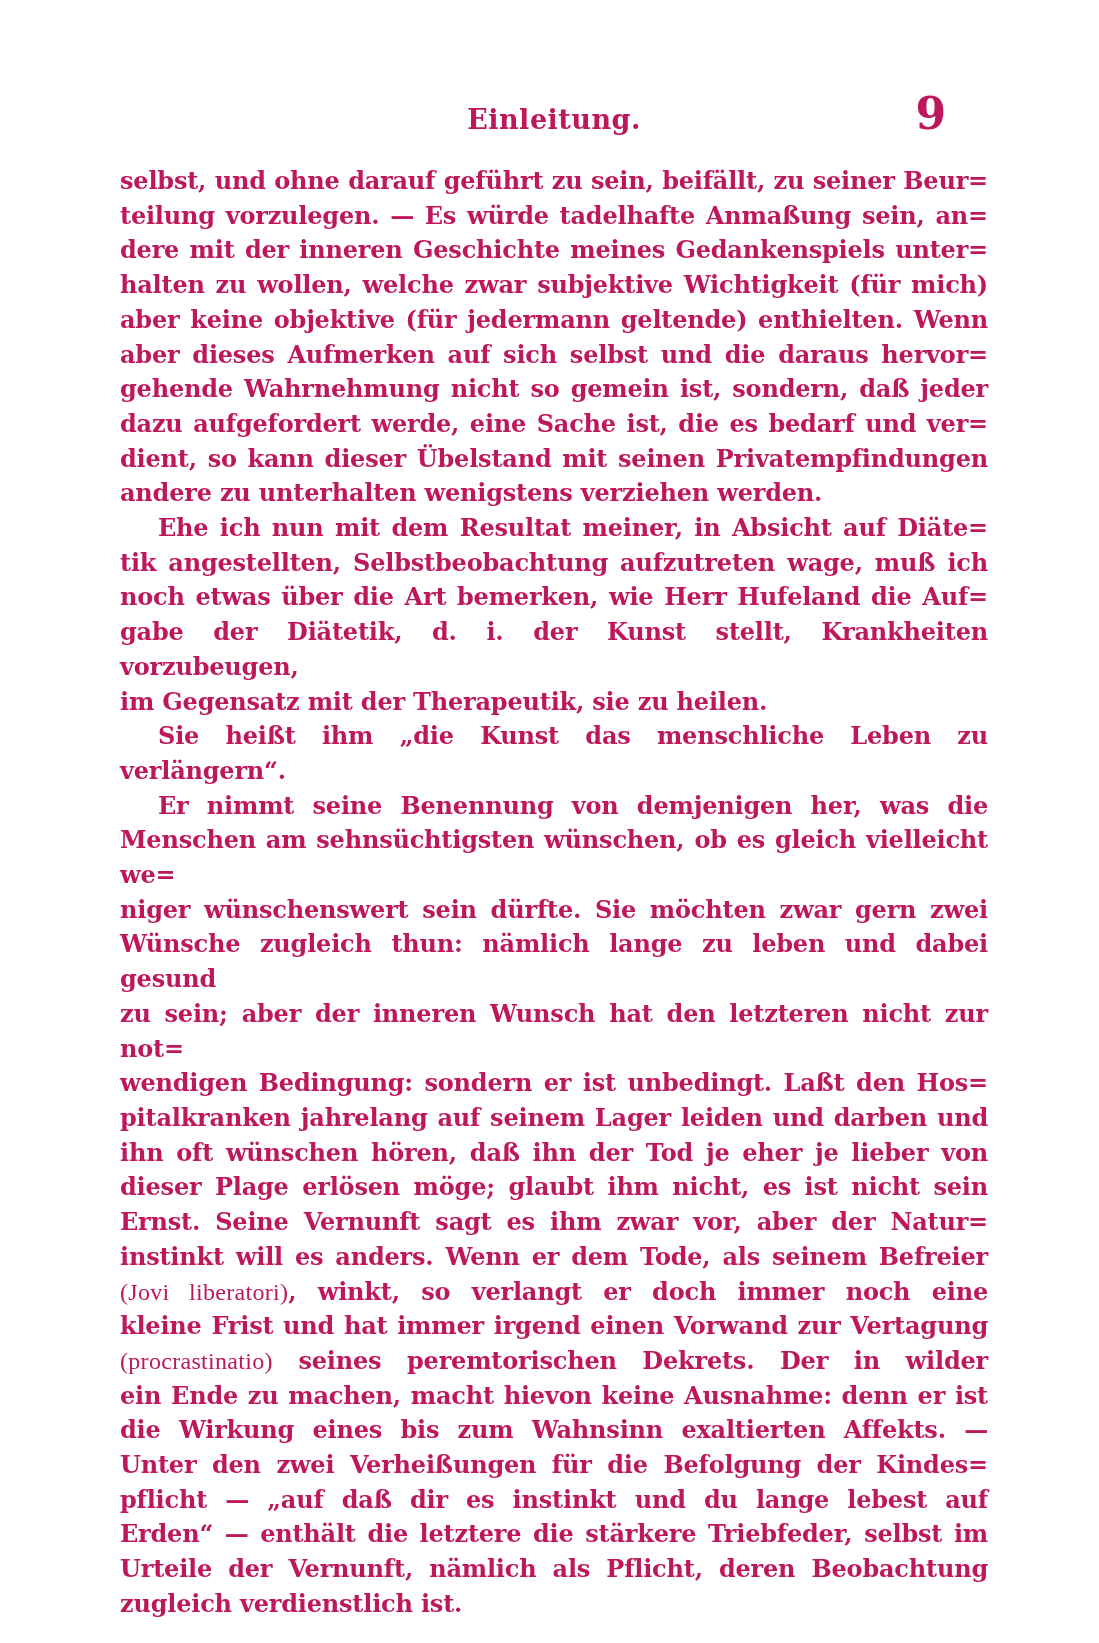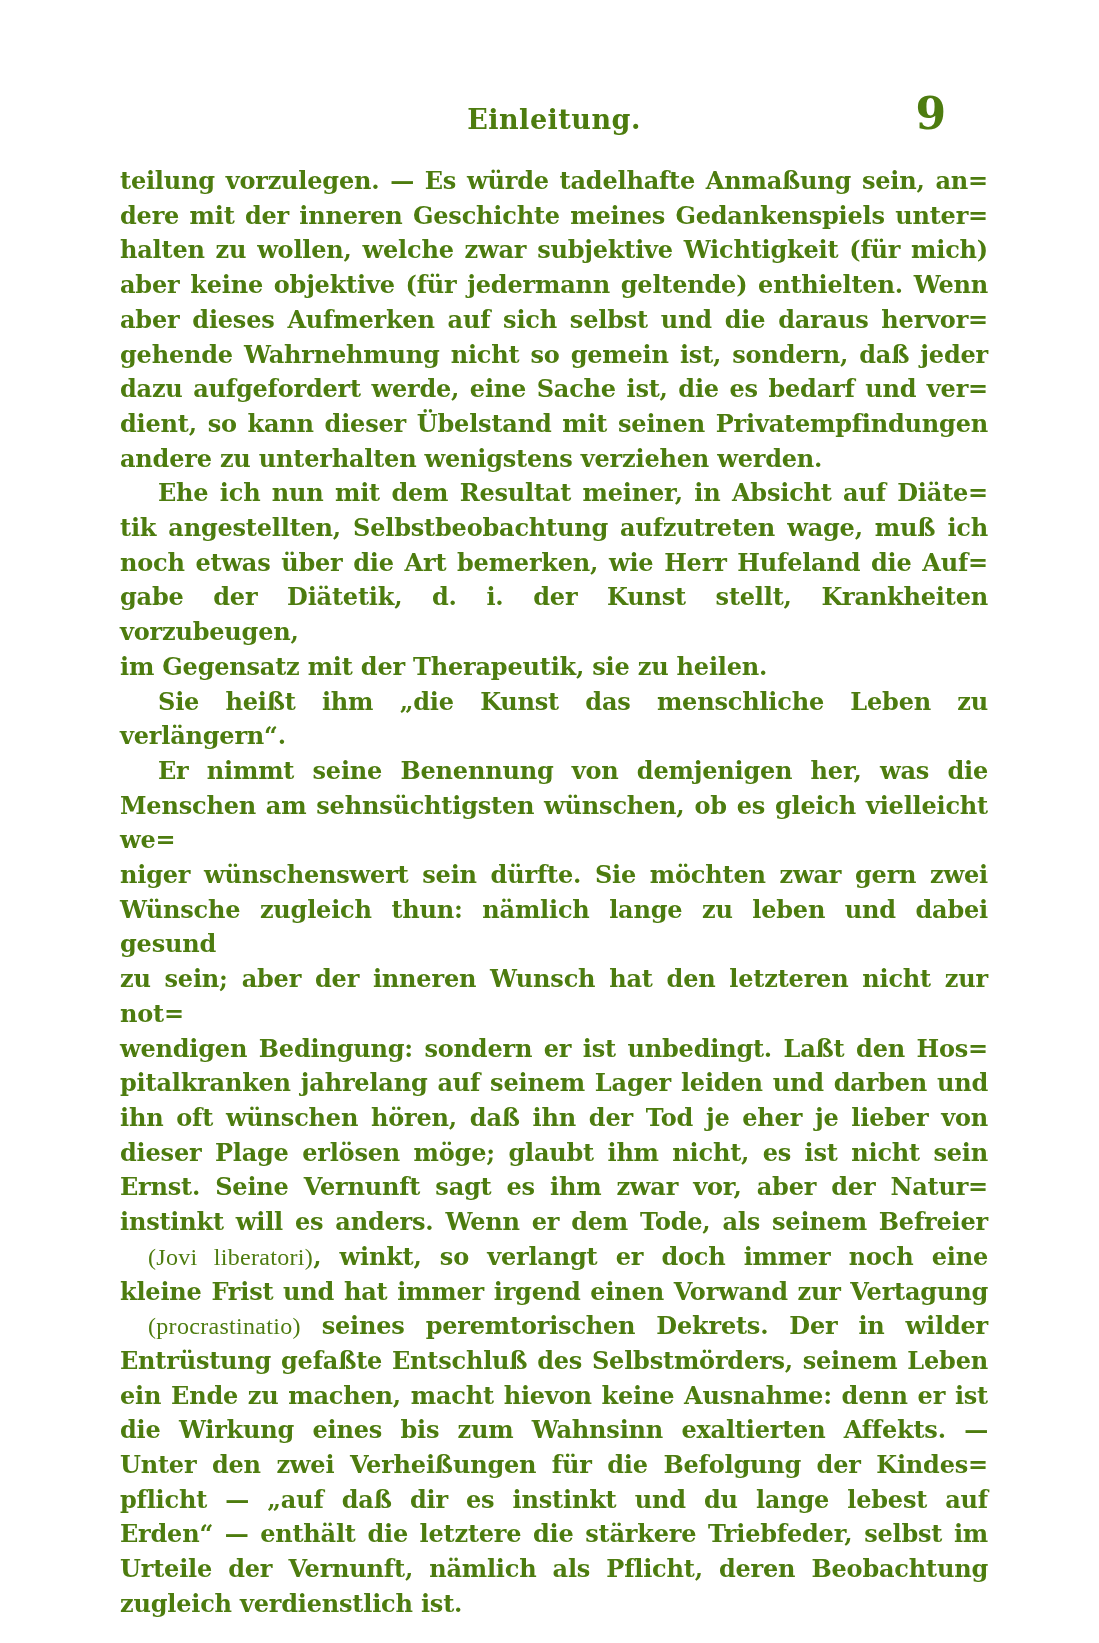--- a/index.html
+++ b/index.html
@@ -7,21 +7,21 @@
     padding: 0;
     background: #ffffff;
   }
   .page {
     position: relative;
     width: 1099px;
     height: 1643px;
     background: #ffffff;
     overflow: hidden;
     font-family: "DejaVu Serif", serif;
-    color: #4d7c0f;
+    color: #be185d;
   }
   .text-block {
     position: absolute;
     left: 120px;
     top: 98px;
     width: 868px;
   }
   .header-row {
     position: relative;
     height: 48px;
@@ -58,33 +58,33 @@
     text-align: center;
     text-align-last: left;
   }
   .line.indent {
     text-indent: 38px;
   }
   .antiqua {
     font-family: "Liberation Serif", serif;
     font-weight: 400;
     letter-spacing: 0.3px;
-    margin-left: 28px;
   }
 </style>
 </head>
 <body>
 
 <div class="page">
   <div class="text-block">
     <div class="header-row">
       <span class="header-title">Einleitung.</span>
       <span class="page-num">9</span>
     </div>
     <div class="page-body">
+        <div class="line">selbst, und ohne darauf geführt zu sein, beifällt, zu seiner Beur=</div>
         <div class="line">teilung vorzulegen. — Es würde tadelhafte Anmaßung sein, an=</div>
         <div class="line">dere mit der inneren Geschichte meines Gedankenspiels unter=</div>
         <div class="line">halten zu wollen, welche zwar subjektive Wichtigkeit (für mich)</div>
         <div class="line">aber keine objektive (für jedermann geltende) enthielten. Wenn</div>
         <div class="line">aber dieses Aufmerken auf sich selbst und die daraus hervor=</div>
         <div class="line">gehende Wahrnehmung nicht so gemein ist, sondern, daß jeder</div>
         <div class="line">dazu aufgefordert werde, eine Sache ist, die es bedarf und ver=</div>
         <div class="line">dient, so kann dieser Übelstand mit seinen Privatempfindungen</div>
         <div class="line last">andere zu unterhalten wenigstens verziehen werden.</div>
         <div class="line indent">Ehe ich nun mit dem Resultat meiner, in Absicht auf Diäte=</div>
@@ -100,21 +100,20 @@
         <div class="line">zu sein; aber der inneren Wunsch hat den letzteren nicht zur not=</div>
         <div class="line">wendigen Bedingung: sondern er ist unbedingt. Laßt den Hos=</div>
         <div class="line">pitalkranken jahrelang auf seinem Lager leiden und darben und</div>
         <div class="line">ihn oft wünschen hören, daß ihn der Tod je eher je lieber von</div>
         <div class="line">dieser Plage erlösen möge; glaubt ihm nicht, es ist nicht sein</div>
         <div class="line">Ernst. Seine Vernunft sagt es ihm zwar vor, aber der Natur=</div>
         <div class="line">instinkt will es anders. Wenn er dem Tode, als seinem Befreier</div>
         <div class="line"><span class="antiqua">(Jovi liberatori)</span>, winkt, so verlangt er doch immer noch eine</div>
         <div class="line">kleine Frist und hat immer irgend einen Vorwand zur Vertagung</div>
         <div class="line"><span class="antiqua">(procrastinatio)</span> seines peremtorischen Dekrets. Der in wilder</div>
-        <div class="line">Entrüstung gefaßte Entschluß des Selbstmörders, seinem Leben</div>
         <div class="line">ein Ende zu machen, macht hievon keine Ausnahme: denn er ist</div>
         <div class="line">die Wirkung eines bis zum Wahnsinn exaltierten Affekts. —</div>
         <div class="line">Unter den zwei Verheißungen für die Befolgung der Kindes=</div>
         <div class="line">pflicht — „auf daß dir es instinkt und du lange lebest auf</div>
         <div class="line">Erden“ — enthält die letztere die stärkere Triebfeder, selbst im</div>
         <div class="line">Urteile der Vernunft, nämlich als Pflicht, deren Beobachtung</div>
         <div class="line last">zugleich verdienstlich ist.</div>
       </div>
   </div>
 </div>

